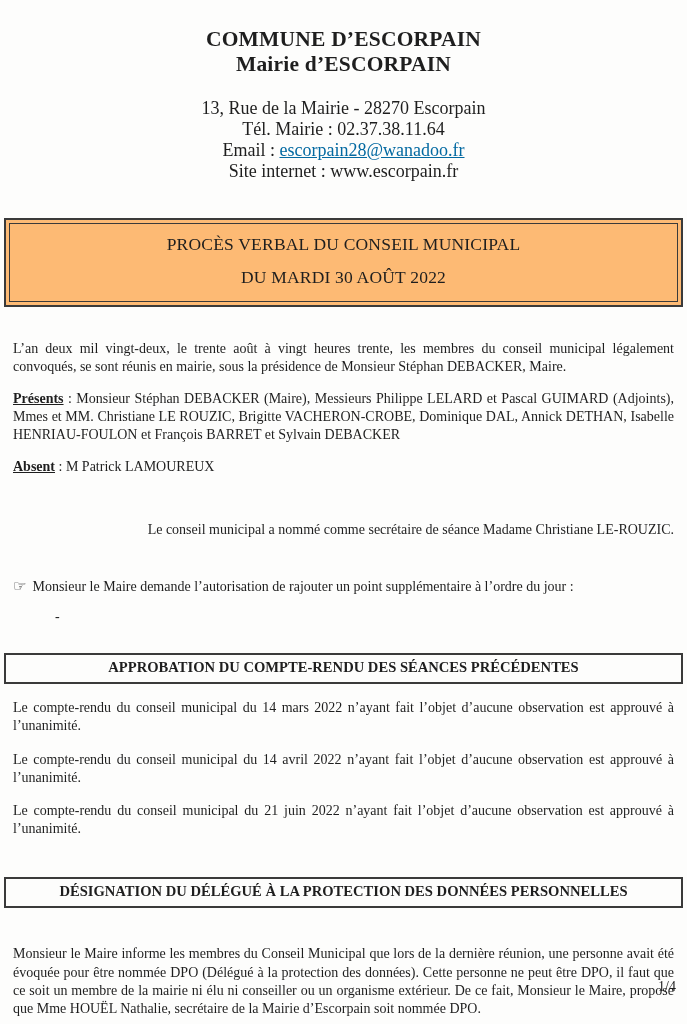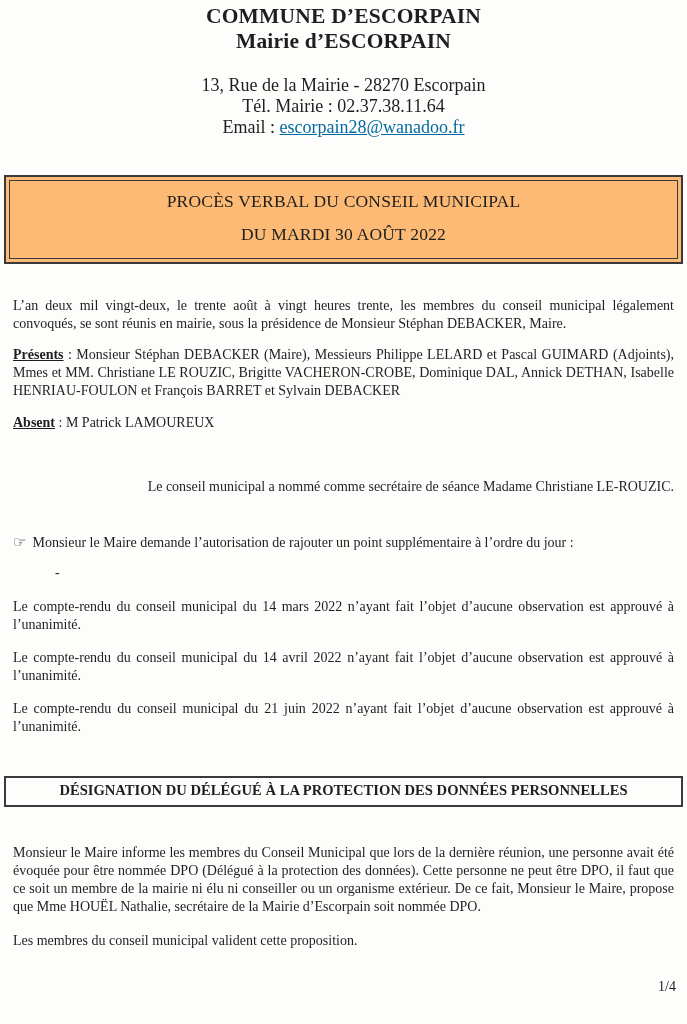--- a/index.html
+++ b/index.html
@@ -7,21 +7,21 @@
     width: 687px; height: 1024px;
     background: #fdfdfc;
     color: #1e1e1e;
     font-family: "Liberation Serif", serif;
     overflow: hidden;
   }
   .page {
     position: relative;
     box-sizing: border-box;
     width: 687px; height: 884px;
-    padding: 4px 13px 0 13px;
+    padding: 27px 13px 0 13px;
   }
 
   
   .org-header { text-align: center; }
   .org-title {
     font-weight: bold;
     font-size: 21.5px;
     line-height: 1.15;
     letter-spacing: 0.2px;
   }
@@ -104,20 +104,21 @@
 
 <div class="page">
 
   <div class="org-header">
     <div class="org-title">COMMUNE D’ESCORPAIN</div>
     <div class="org-title">Mairie d’ESCORPAIN</div>
     <div class="address-block">
       <span class="line">13, Rue de la Mairie - 28270 Escorpain</span>
       <span class="line">Tél. Mairie : 02.37.38.11.64</span>
       <span class="line"><span>Email : </span><a href="#" class="email-link">escorpain28@wanadoo.fr</a></span>
+      <span class="line">Site internet : www.escorpain.fr</span>
     </div>
   </div>
 
   <div class="title-box">
     <div class="title-box-inner">
       <span class="t-line1">PROCÈS VERBAL DU CONSEIL MUNICIPAL</span>
       <span class="t-line2">DU MARDI 30 AOÛT 2022</span>
     </div>
   </div>
 
@@ -130,20 +131,21 @@
 
     <p class="p-secretary">Le conseil municipal a nommé comme secrétaire de séance Madame Christiane LE-ROUZIC.</p>
 
     <p class="p-hand"><span class="hand-glyph">☞</span><span>Monsieur le Maire demande l’autorisation de rajouter un point supplémentaire à l’ordre du jour :</span></p>
 
     <div class="order-bullet">
       <span class="dash">-</span>
     </div>
   </div>
 
+  <div class="section-box">APPROBATION DU COMPTE-RENDU DES SÉANCES PRÉCÉDENTES</div>
   <div class="body-text">
     <p class="sec1-p">Le compte-rendu du conseil municipal du 14 mars 2022 n’ayant fait l’objet d’aucune observation est approuvé à l’unanimité.</p>
     <p class="sec1-p">Le compte-rendu du conseil municipal du 14 avril 2022 n’ayant fait l’objet d’aucune observation est approuvé à l’unanimité.</p>
     <p class="sec1-p">Le compte-rendu du conseil municipal du 21 juin 2022 n’ayant fait l’objet d’aucune observation est approuvé à l’unanimité.</p>
   </div>
 
   <div class="section-box second">DÉSIGNATION DU DÉLÉGUÉ À LA PROTECTION DES DONNÉES PERSONNELLES</div>
   <div class="body-text">
     <p class="sec2-p1">Monsieur le Maire informe les membres du Conseil Municipal que lors de la dernière réunion, une personne avait été évoquée pour être nommée DPO (Délégué à la protection des données). Cette personne ne peut être DPO, il faut que ce soit un membre de la mairie ni élu ni conseiller ou un organisme extérieur. De ce fait, Monsieur le Maire, propose que Mme HOUËL Nathalie, secrétaire de la Mairie d’Escorpain soit nommée DPO.</p>
     <p class="sec2-p2">Les membres du conseil municipal valident cette proposition.</p>

